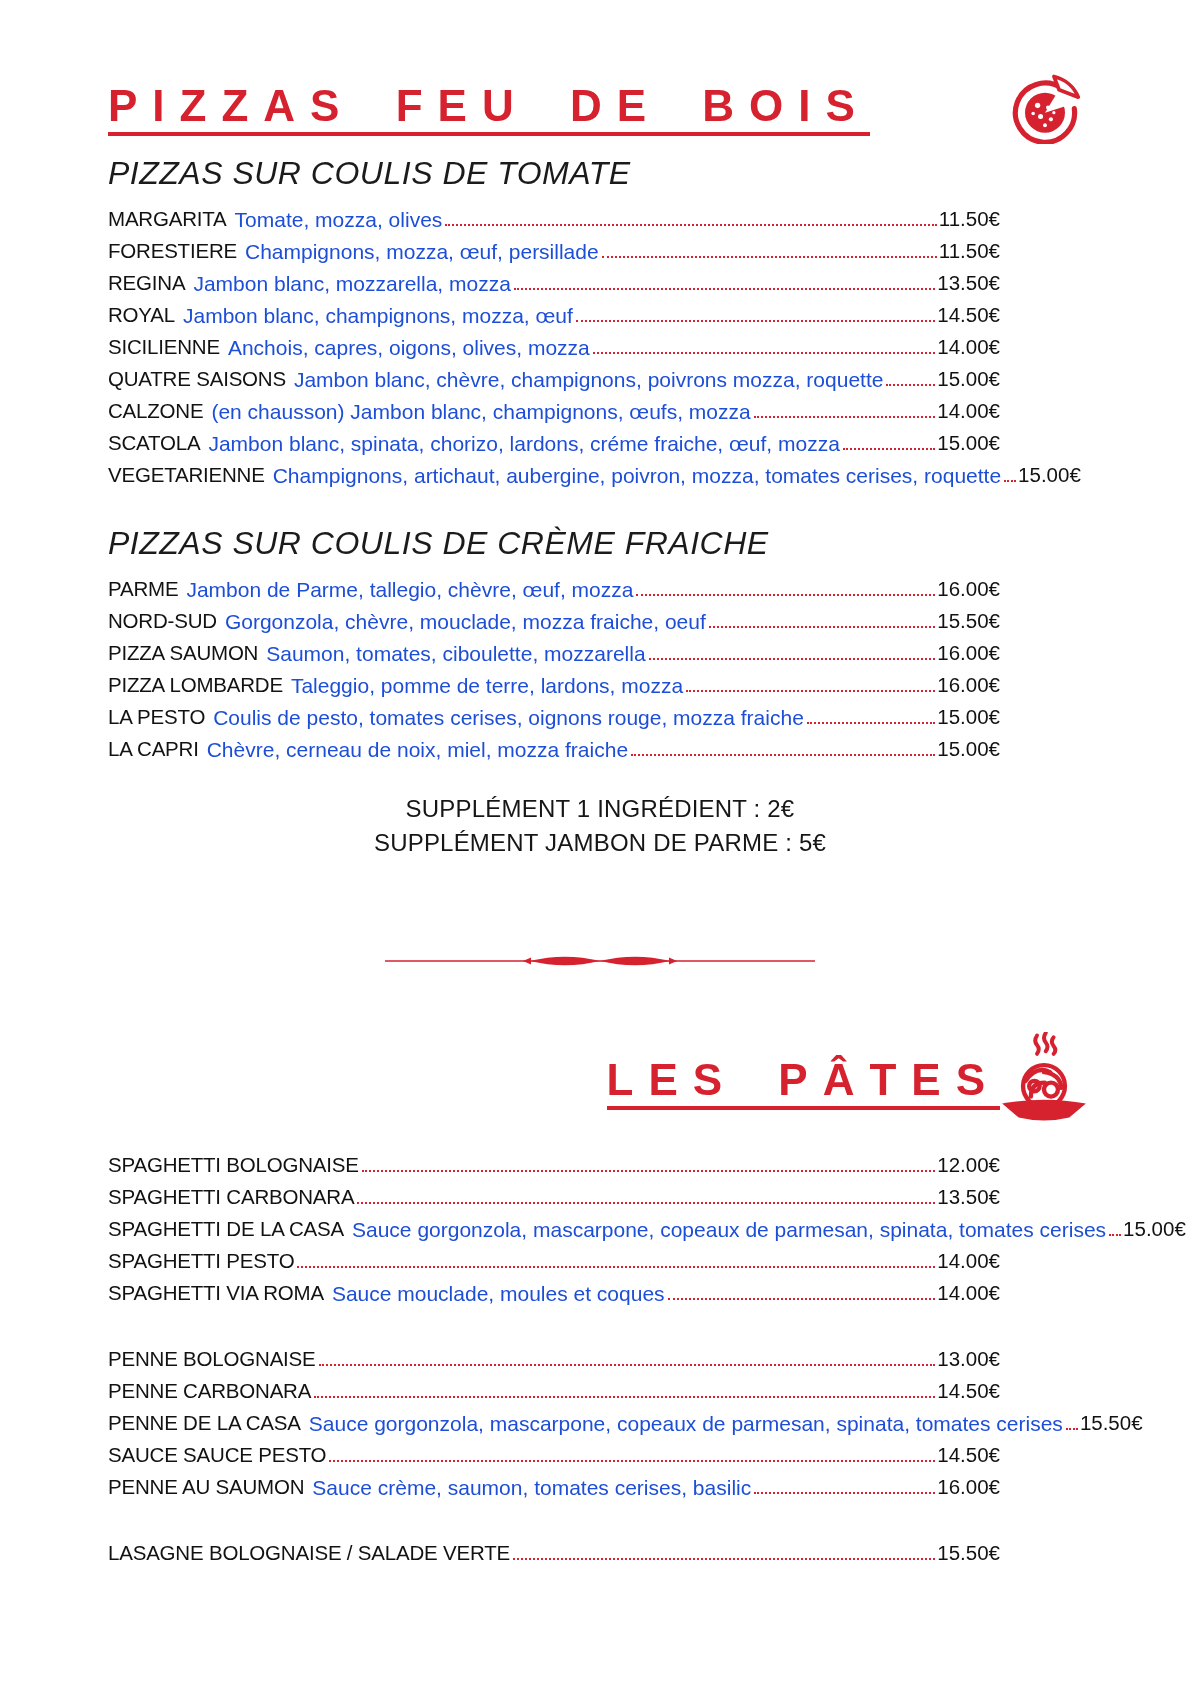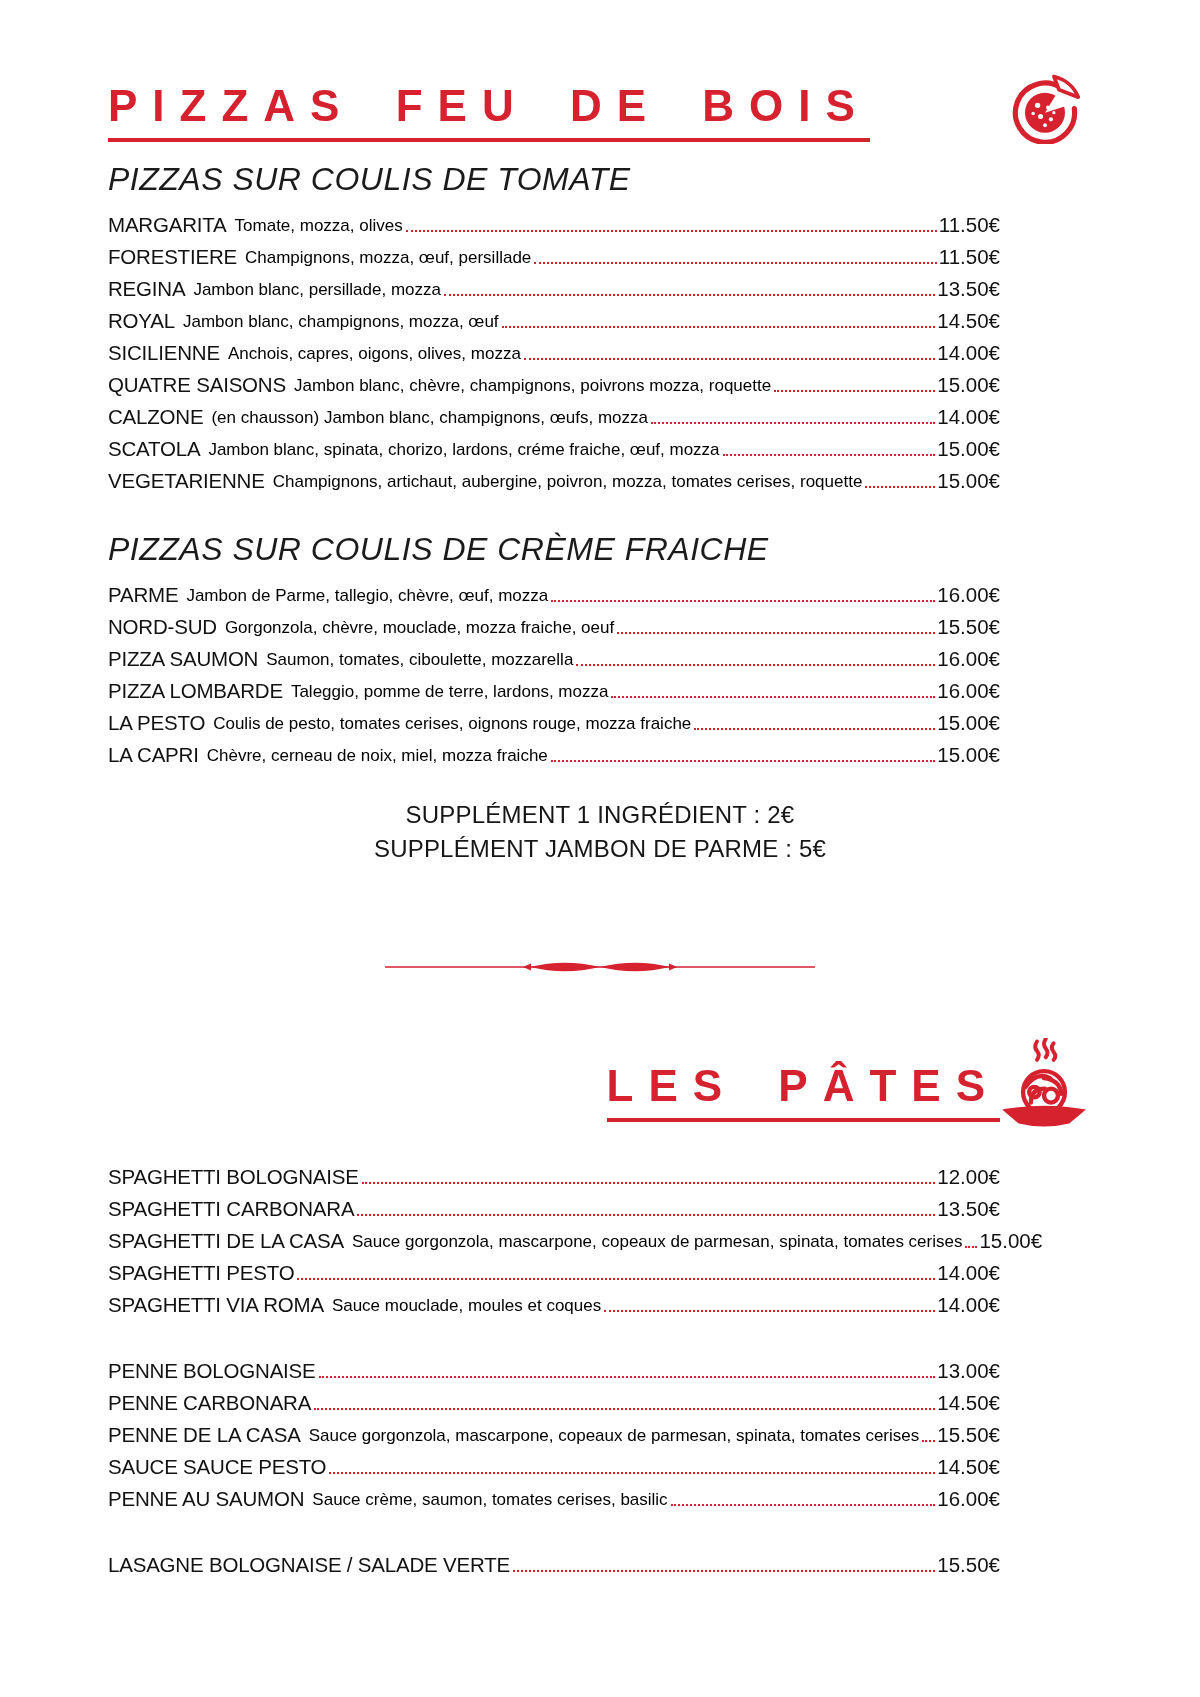--- a/index.html
+++ b/index.html
@@ -18,21 +18,21 @@
   .section-head{position:relative;}
   .big-title{
     display:inline-block;
     margin:0;
     color:#d6212f;
     font-size:44px;
     line-height:1;
     font-weight:bold;
     letter-spacing:15px;
     word-spacing:14px;
-    padding-bottom:10px;
+    padding-bottom:4px;
     border-bottom:4px solid #d6212f;
     white-space:nowrap;
   }
   .head-icon{position:absolute; right:-82px; top:-10px;}
 
   
   .sub-title{
     margin:0;
     font-size:32px;
     line-height:30px;
@@ -54,23 +54,23 @@
     align-items:flex-end;
     white-space:nowrap;
   }
   .dish{
     font-size:20.5px;
     line-height:26px;
     color:#121212;
     letter-spacing:-0.2px;
   }
   .desc{
-    font-size:17px;
+    font-size:21px;
     line-height:24px;
-    color:#000000;
+    color:#1d4ed8;
     margin-left:8px;
   }
   .desc:empty{margin-left:0;}
   .leader{
     flex:1;
     min-width:12px;
     border-bottom:2px dotted #d6212f;
     margin:0 2px 6px 3px;
   }
   .price{
@@ -138,21 +138,21 @@
 
         <div class="row">
           <span class="dish">FORESTIERE</span>
           <span class="desc">Champignons, mozza, œuf, persillade</span>
           <span class="leader"></span>
           <span class="price">11.50€</span>
         </div>
 
         <div class="row">
           <span class="dish">REGINA</span>
-          <span class="desc">Jambon blanc, persillade, mozza</span>
+          <span class="desc">Jambon blanc, mozzarella, mozza</span>
           <span class="leader"></span>
           <span class="price">13.50€</span>
         </div>
 
         <div class="row">
           <span class="dish">ROYAL</span>
           <span class="desc">Jambon blanc, champignons, mozza, œuf</span>
           <span class="leader"></span>
           <span class="price">14.50€</span>
         </div>

